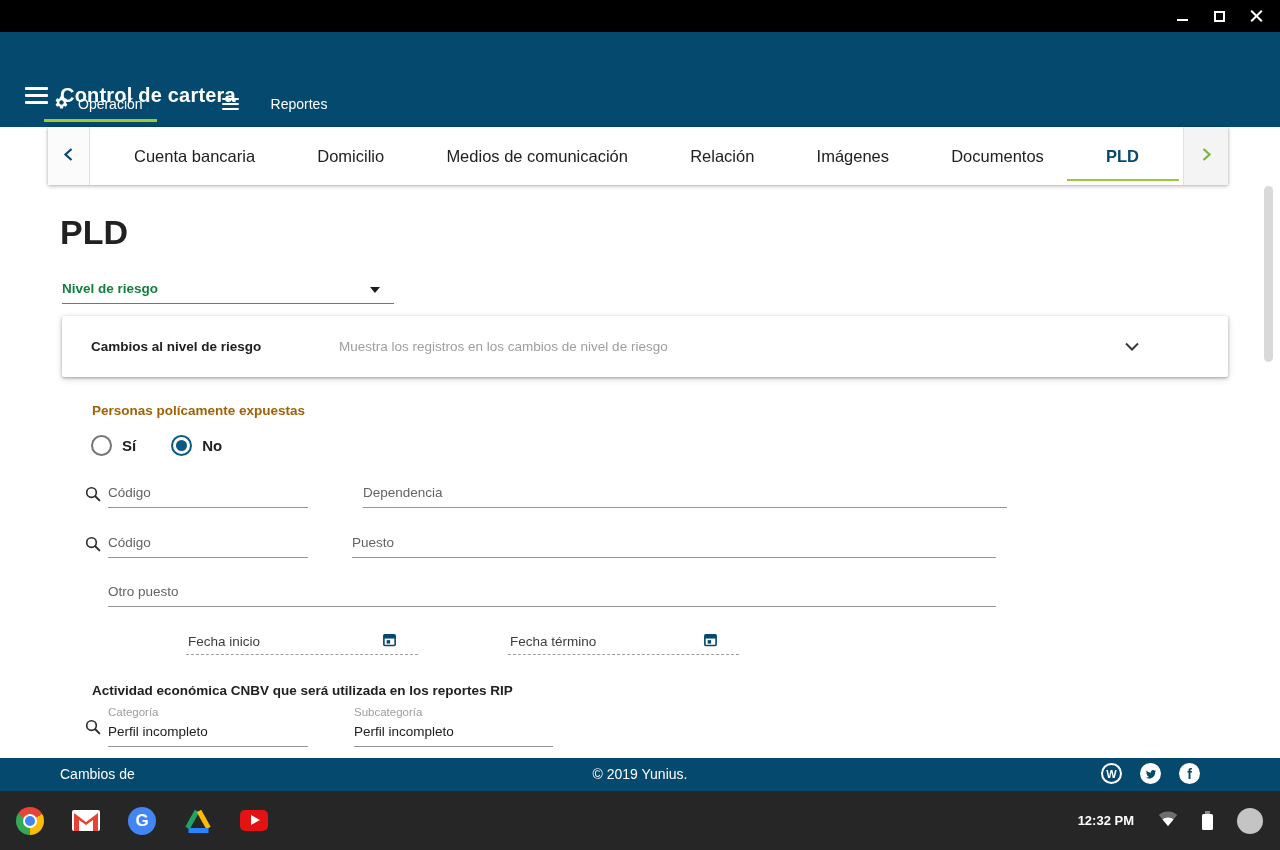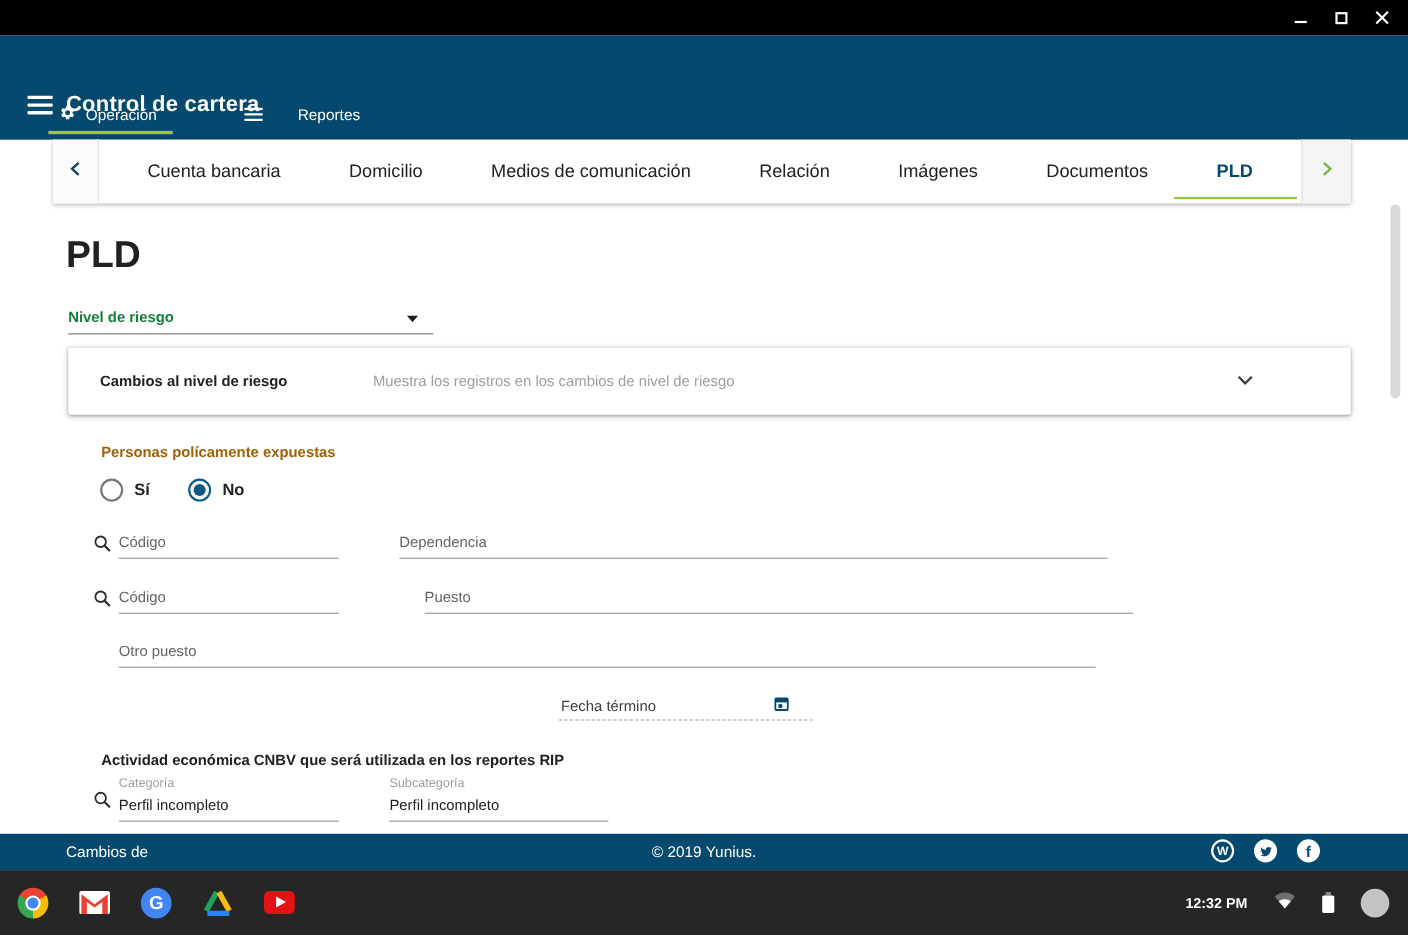--- a/index.html
+++ b/index.html
@@ -75,21 +75,21 @@
 
   .search-icon { position:absolute; width:18px; height:18px; cursor:pointer; }
   .si-1 { left:84px; top:485px; } .si-2 { left:84px; top:535px; } .si-3 { left:84px; top:718px; }
 
   .input { position:absolute; border:none; border-bottom:1px solid #949494; background:transparent;
     font-size:13.5px; color:#212121; padding:2px 0 7px 0; font-family:inherit; outline:none; }
   .input::placeholder { color:#646464; opacity:1; }
   .in-codigo1 { left:108px; top:483px; width:200px; }
   .in-dependencia { left:352px; top:483px; width:644px;margin-left:11px; }
   .in-codigo2 { left:108px; top:533px; width:200px; }
-  .in-puesto { left:352px; top:533px; width:644px;margin-left:34px; }
+  .in-puesto { left:352px; top:533px; width:644px; }
   .in-otro { left:108px; top:582px; width:888px; }
 
   .date-field { position:absolute; height:25px; border-bottom:1.5px dashed #9e9e9e; cursor:pointer; }
   .df-inicio { left:186px; top:630px; width:232px; }
   .df-termino { left:508px; top:630px; width:231px; }
   .date-label { position:absolute; left:2px; top:4px; font-size:13.5px; color:#3d3d3d; }
   .date-cal { position:absolute; right:21px; top:2px; width:15px; height:15px; cursor:pointer; }
 
   .cnbv-title { position:absolute; left:92px; top:683px; font-size:13.5px; font-weight:bold; color:#212121; }
   .float-label { position:absolute; font-size:11.5px; color:#9e9e9e; }
@@ -238,20 +238,30 @@
     <svg width="18" height="18" viewBox="0 0 24 24">
         <circle cx="10" cy="10" r="6.4" fill="none" stroke="#2e2e2e" stroke-width="2.2"></circle>
         <line x1="15" y1="15" x2="20.5" y2="20.5" stroke="#2e2e2e" stroke-width="2.6" stroke-linecap="round"></line>
       </svg>
   </span>
   <input class="input in-codigo2" placeholder="Código" style="">
   <input class="input in-puesto" placeholder="Puesto" style="">
 
   <input class="input in-otro" placeholder="Otro puesto" style="">
 
+  <div class="date-field df-inicio">
+    <span class="date-label">Fecha inicio</span>
+    <span class="date-cal">
+      <svg width="15" height="15" viewBox="0 0 24 24">
+          <rect x="3" y="4.5" width="18" height="17" rx="1.5" fill="none" stroke="#05496e" stroke-width="2.6"></rect>
+          <rect x="3" y="4.5" width="18" height="6" fill="#05496e"></rect>
+          <rect x="7.5" y="13" width="5.5" height="5.5" fill="#05496e"></rect>
+        </svg>
+    </span>
+  </div>
   <div class="date-field df-termino">
     <span class="date-label">Fecha término</span>
     <span class="date-cal">
       <svg width="15" height="15" viewBox="0 0 24 24">
           <rect x="3" y="4.5" width="18" height="17" rx="1.5" fill="none" stroke="#05496e" stroke-width="2.6"></rect>
           <rect x="3" y="4.5" width="18" height="6" fill="#05496e"></rect>
           <rect x="7.5" y="13" width="5.5" height="5.5" fill="#05496e"></rect>
         </svg>
     </span>
   </div>

